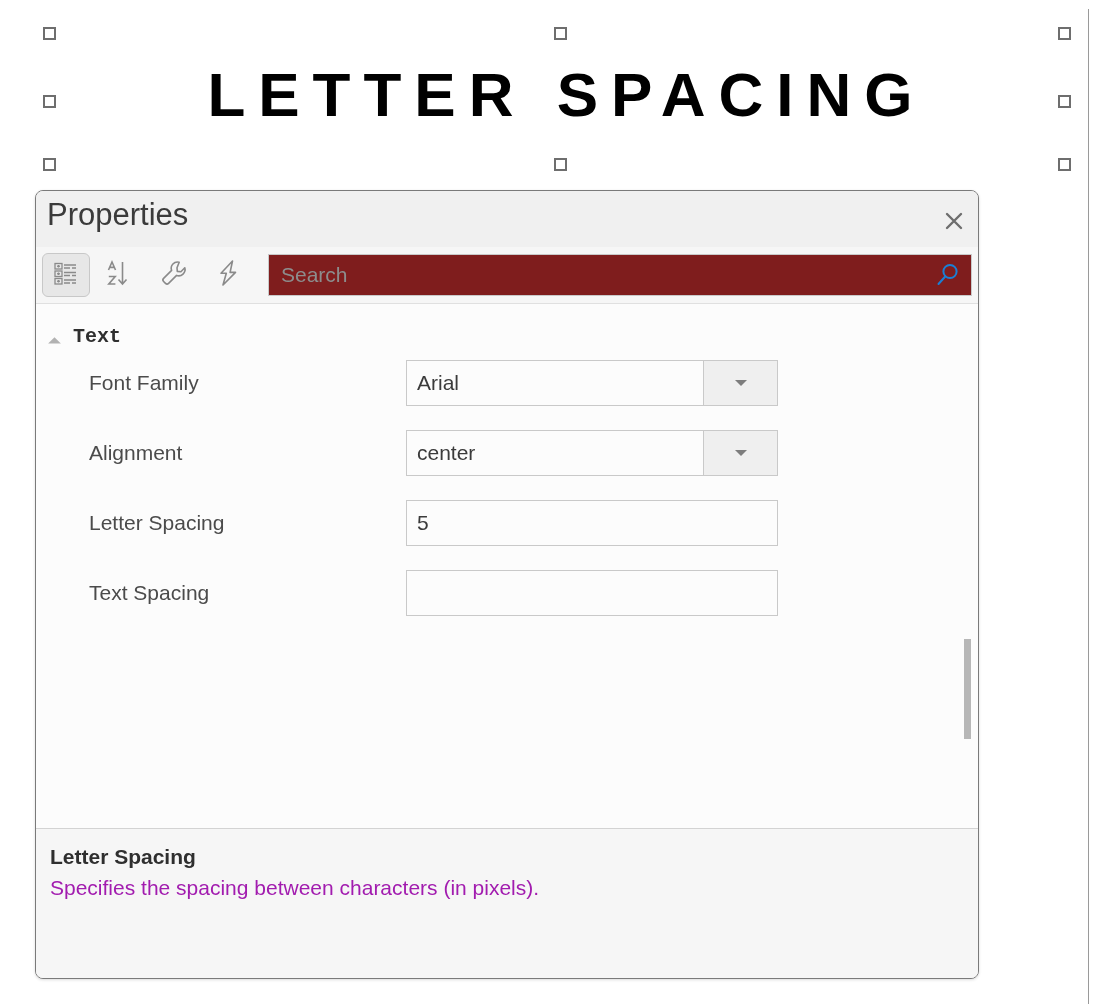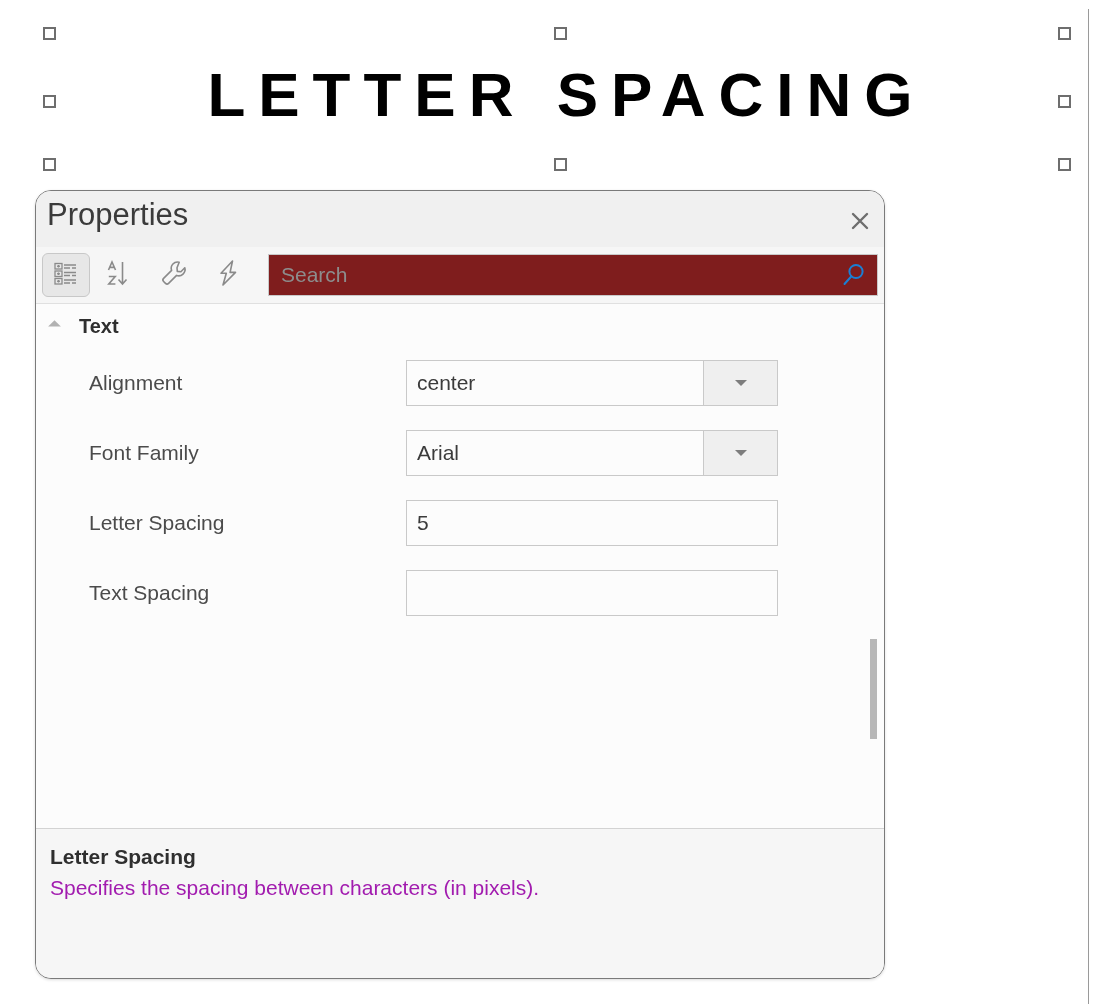--- a/index.html
+++ b/index.html
@@ -67,24 +67,24 @@
   .h-w  { left: 43px;   top: 86px; }
   .h-e  { left: 1058px; top: 86px; }
   .h-sw { left: 43px;   top: 149px; }
   .h-s  { left: 554px;  top: 149px; }
   .h-se { left: 1058px; top: 149px; }
 
   
   #properties-panel {
     position: absolute;
     left: 35px; top: 181px;
-    width: 850px; height: 789px;
+    width: 944px; height: 789px;
     background: #f6f6f6;
     border: 1px solid #7a7a7a;
-    border-radius: 16px;
+    border-radius: 8px;
     box-sizing: border-box;
     box-shadow: 0 1px 3px rgba(0,0,0,0.14);
     display: flex;
     flex-direction: column;
     overflow: hidden;
   }
 
   .panel-titlebar {
     position: relative;
     height: 56px;
@@ -192,24 +192,25 @@
   
   .prop-scroll {
     position: relative;
     flex: 1 1 auto;
     background: #fcfcfc;
     border-top: 1px solid #e0e0e0;
     overflow: hidden;
   }
   .group-header {
     display: flex;
-    align-items: center;
+    align-items: flex-end;
     height: 44px;
     padding-left: 14px;
-    gap: 20px;
+    gap: 14px;
+    font-family: Liberation Mono, monospace;
   }
   .group-caret {
     width: 0; height: 0;
     border-left: 9px solid #b2b2b2;
     border-bottom: 9px solid transparent;
     border-top: 0;
     transform: rotate(45deg);
   }
   .group-label {
     font-size: 20px;
@@ -391,39 +392,39 @@
     </div>
 
     <div class="prop-scroll">
 
       <div class="group-header">
         <span class="group-caret"></span>
         <span class="group-label">Text</span>
       </div>
 
       <div class="prop-row">
+        <div class="prop-label">Font Family</div>
+        <div class="prop-control">
+          <div class="prop-input">Arial</div>
+          <div class="combo-btn">
+            <span class="combo-caret"></span>
+          </div>
+        </div>
+      </div>
+
+      <div class="prop-row">
         <div class="prop-label">Alignment</div>
         <div class="prop-control">
           <div class="prop-input">center</div>
           <div class="combo-btn">
             <span class="combo-caret"></span>
           </div>
         </div>
       </div>
 
-      <div class="prop-row">
-        <div class="prop-label">Font Family</div>
-        <div class="prop-control">
-          <div class="prop-input">Arial</div>
-          <div class="combo-btn">
-            <span class="combo-caret"></span>
-          </div>
-        </div>
-      </div>
-
 
       <div class="prop-row">
         <div class="prop-label">Letter Spacing</div>
         <div class="prop-control">
           <div class="prop-input wide">5</div>
         </div>
       </div>
 
       <div class="prop-row">
         <div class="prop-label">Text Spacing</div>

